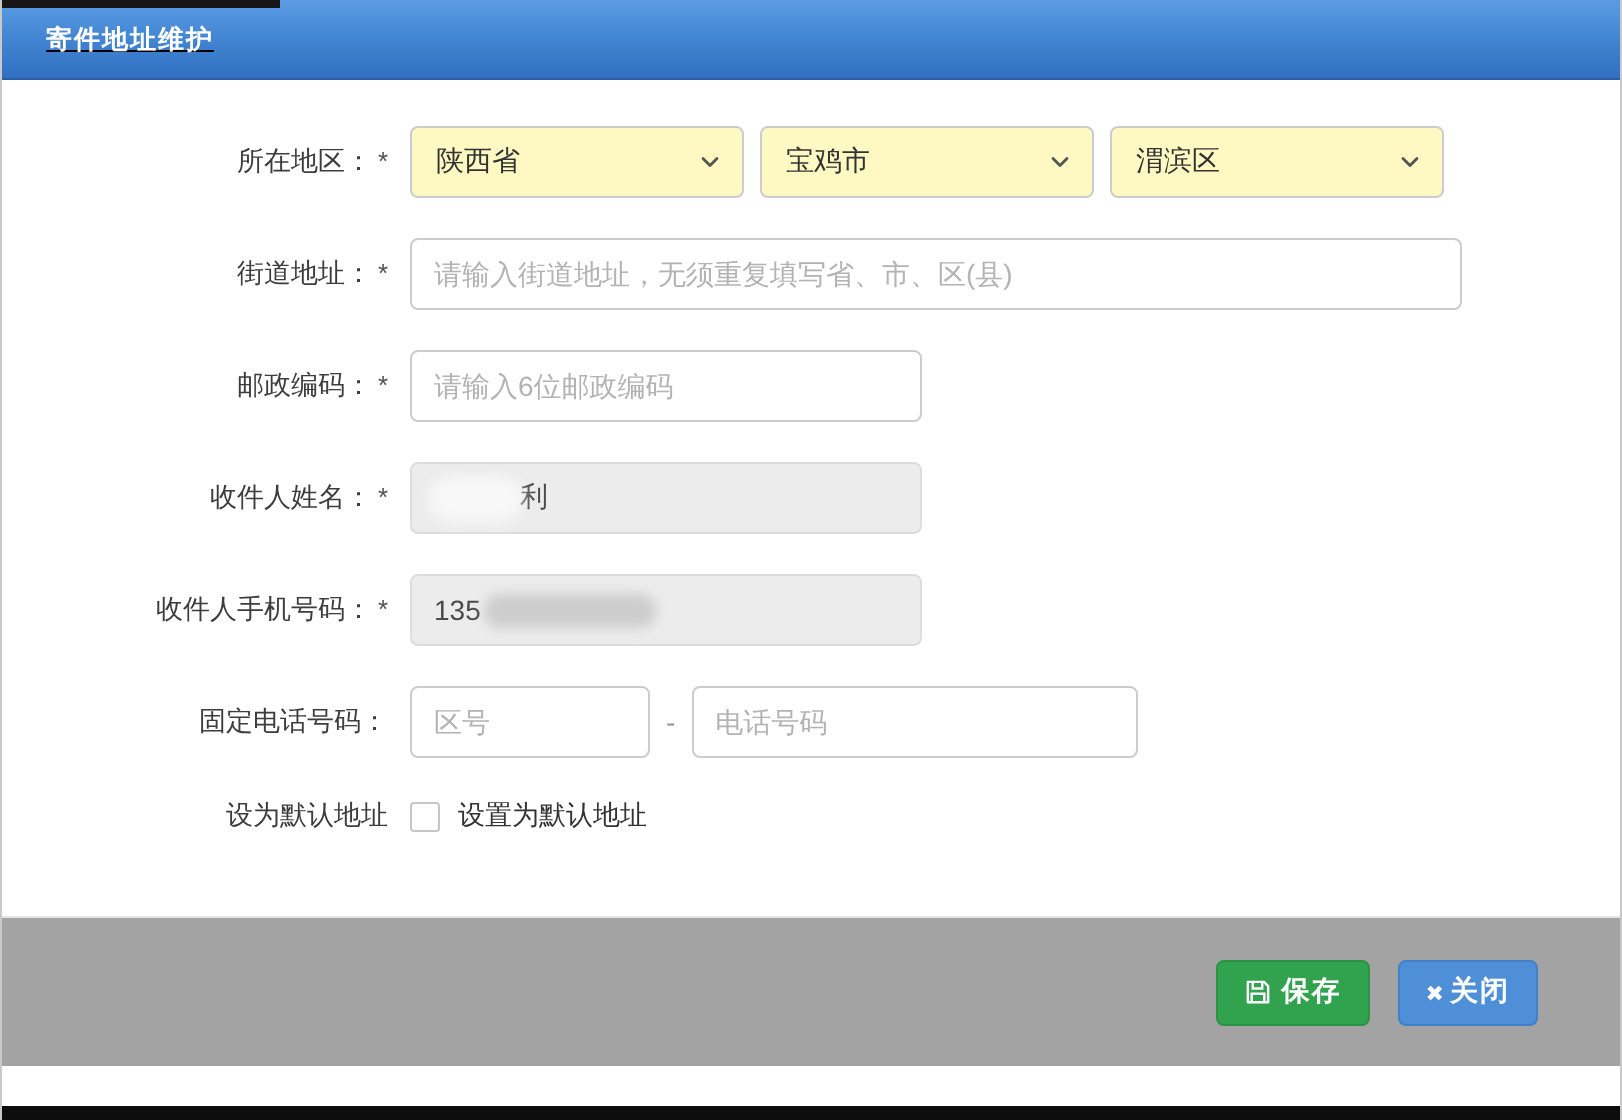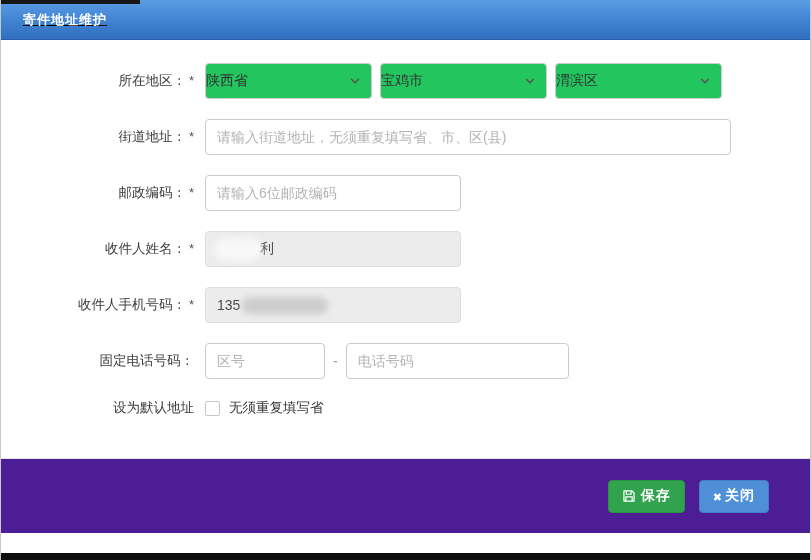--- a/index.html
+++ b/index.html
@@ -37,23 +37,23 @@
   .form-label {
     width:204px; text-align:right; padding-right:11px;
     font-size:13.5px; color:#3d3d3d;
     flex:0 0 204px; white-space:nowrap;
   }
   .req { color:#555; margin-left:3px; font-size:13px; }
 
   .select-box {
     width:167px; height:36px;
     border:1px solid #ccc; border-radius:4px;
-    background:#22c55e;
+    background:#fef9c3;
     display:flex; align-items:center; justify-content:space-between;
-    padding:0 10px 0 0;
+    padding:0 10px 0 12px;
     margin-right:8px;
     font-size:14px; color:#333;
     cursor:pointer;
   }
   .select-box:last-child { margin-right:0; }
   .chevron { display:flex; align-items:center; }
 
   .text-input {
     height:36px;
     border:1px solid #ccc; border-radius:4px;
@@ -90,21 +90,21 @@
     width:15px; height:15px;
     border:1px solid #c6c6c6; border-radius:2px;
     background:#fff; cursor:pointer;
     flex:0 0 15px;
   }
   .checkbox-text { font-size:13.5px; color:#333; margin-left:9px; cursor:default; }
 
   .dialog-footer {
     position:absolute; left:0; top:458px;
     width:100%; height:75px;
-    background:#4c1d95;
+    background:#a3a3a3;
     border-top:1px solid #e4e4e4;
     display:flex; align-items:center; justify-content:flex-end;
     padding-right:41px;
   }
   .btn {
     height:33px;
     display:inline-flex; align-items:center; justify-content:center;
     border-radius:4px;
     color:#fff; font-size:14px; font-weight:bold;
     padding:0 13px;
@@ -192,21 +192,21 @@
     <div class="form-row">
       <div class="form-label"><span>固定电话号码：</span></div>
       <input type="text" class="text-input w-area" placeholder="区号" style="">
       <span class="dash-sep">-</span>
       <input type="text" class="text-input w-phone" placeholder="电话号码" style="">
     </div>
 
     <div class="form-row checkbox-row">
       <div class="form-label"><span>设为默认地址</span></div>
       <span class="checkbox"></span>
-      <span class="checkbox-text">无须重复填写省</span>
+      <span class="checkbox-text">设置为默认地址</span>
     </div>
 
   </div>
 
   <div class="dialog-footer">
     <span class="btn btn-save">
       <span class="btn-icon">
         <svg width="14" height="14" viewBox="0 0 16 16">
           <path d="M2.2 2.2 h9.2 l2.4 2.4 v9.2 h-11.6 z" fill="none" stroke="#fff" stroke-width="1.4" stroke-linejoin="round"></path>
           <path d="M5 2.4 v3.6 h5.4 v-3.6" fill="none" stroke="#fff" stroke-width="1.4"></path>

